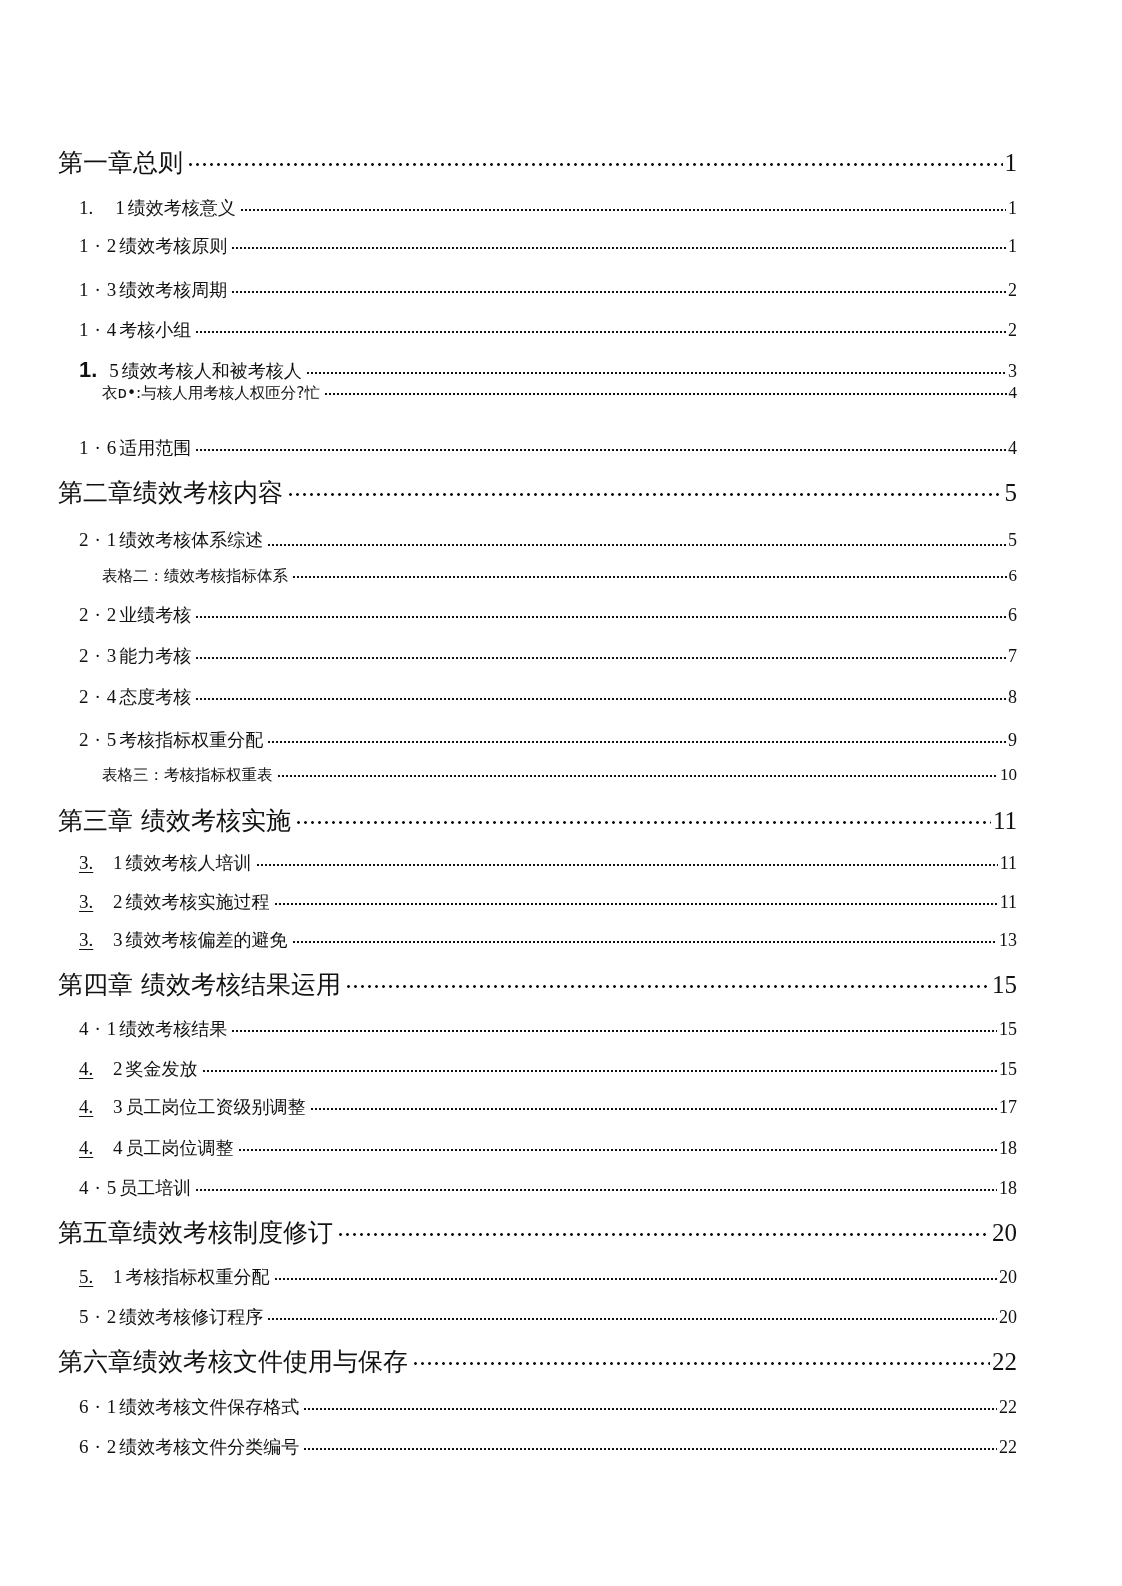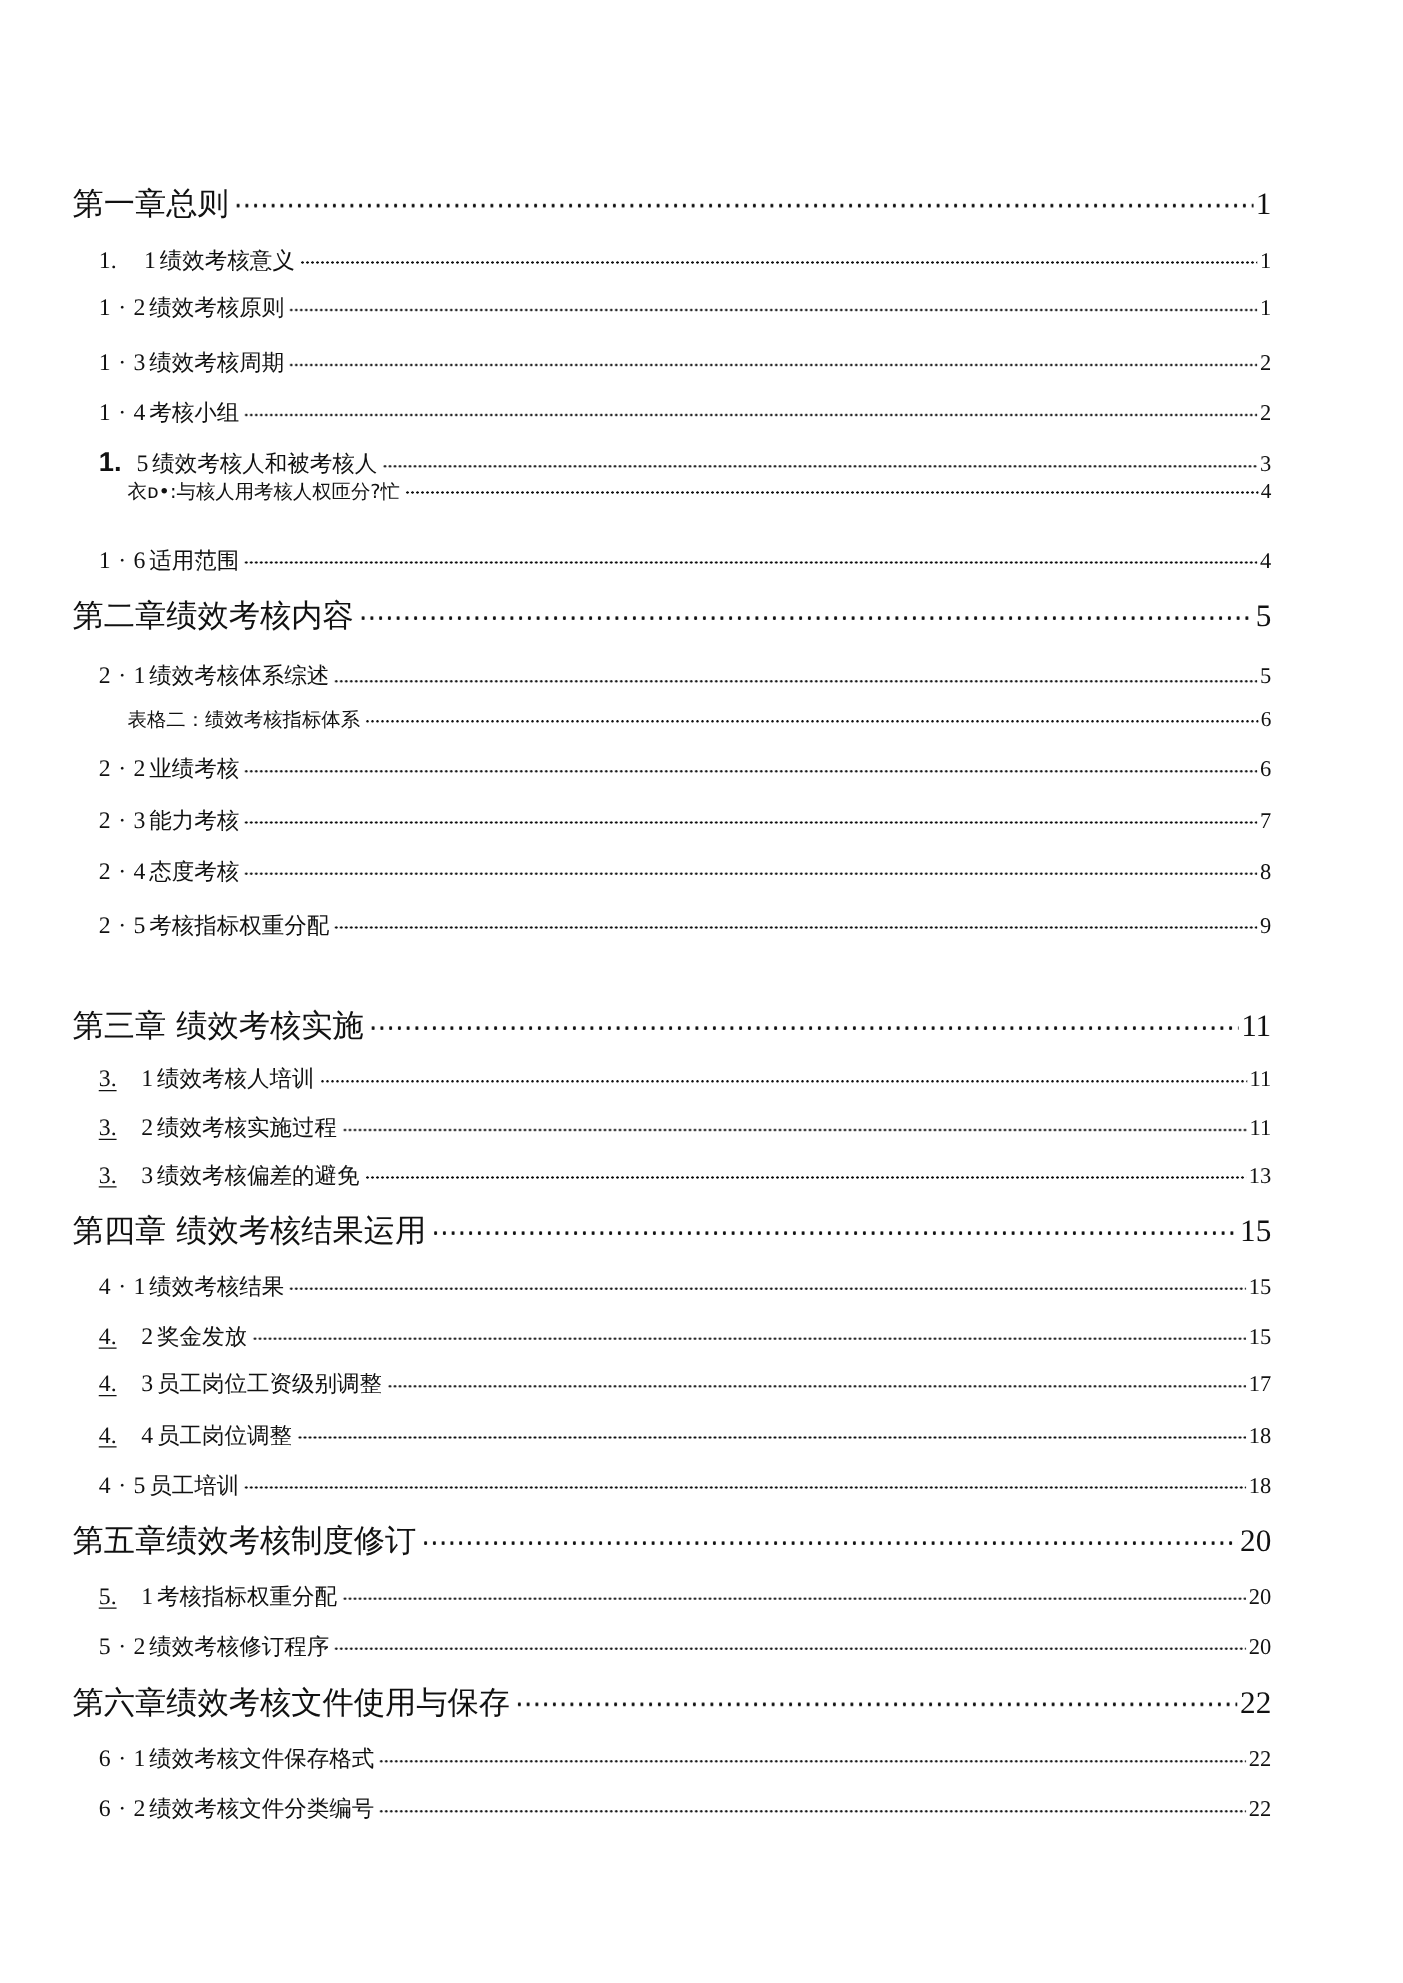--- a/index.html
+++ b/index.html
@@ -190,20 +190,25 @@
     <div class="toc-row section" style="top: 684px;">
       <span class="label"><span class="num">2</span><span class="num dot-sep">·</span><span class="num">4</span><span class="spacer" style="width: 3px;"></span><span class="title">态度考核</span></span>
       <span class="leader"></span>
       <span class="page">8</span>
     </div>
     <div class="toc-row section" style="top: 727px;">
       <span class="label"><span class="num">2</span><span class="num dot-sep">·</span><span class="num">5</span><span class="spacer" style="width: 3px;"></span><span class="title">考核指标权重分配</span></span>
       <span class="leader"></span>
       <span class="page">9</span>
     </div>
+    <div class="toc-row table-entry" style="top: 764px;">
+      <span class="label"><span class="title">表格三：考核指标权重表</span></span>
+      <span class="leader"></span>
+      <span class="page">10</span>
+    </div>
     <div class="toc-row chapter" style="top: 803px;">
       <span class="label"><span class="title">第三章  绩效考核实施</span></span>
       <span class="leader"></span>
       <span class="page">11</span>
     </div>
     <div class="toc-row section" style="top: 850px;">
       <span class="label"><span class="num underline-num">3.</span><span class="num">1</span><span class="spacer" style="width: 3px;"></span><span class="title">绩效考核人培训</span></span>
       <span class="leader"></span>
       <span class="page">11</span>
     </div>

